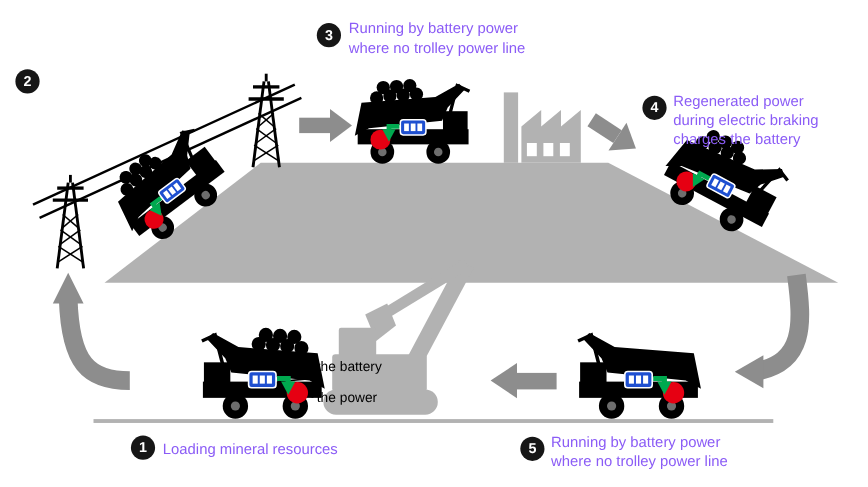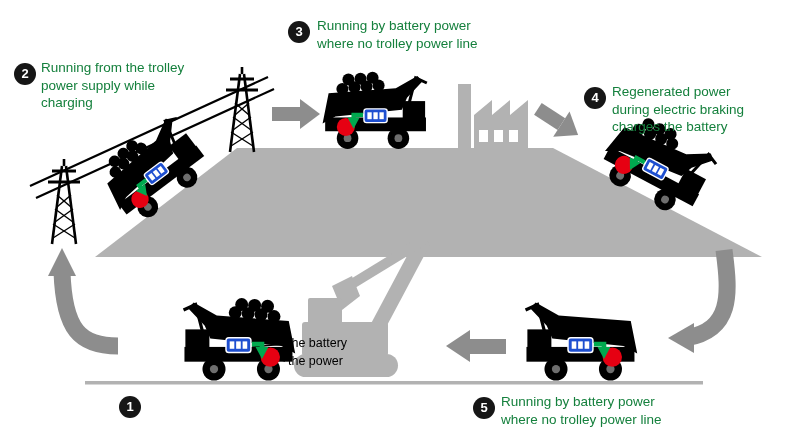--- a/index.html
+++ b/index.html
@@ -12,21 +12,21 @@
   .t2 { left:100px; top:130px; width:108px; height:79px; transform:rotate(-37deg); }
   .t3 { left:320px; top:70px;  width:112px; height:82px; }
   .t4 { left:602px; top:124px; width:112px; height:82px; transform:rotate(28deg); }
   .t5 { left:520px; top:296px; width:120px; height:88px; transform:scaleX(-1); }
   .badge {
     position:absolute; width:22px; height:22px; border-radius:50%;
     background:#161616; color:#ffffff; font-size:13px; font-weight:bold;
     text-align:center; line-height:22px;
   }
   .step-label {
-    position:absolute; font-size:13.5px; line-height:1.3; color:#15803d;
+    position:absolute; font-size:13.5px; line-height:1.3; color:#8b5cf6;
     white-space:pre-line;
   }
   .anno { position:absolute; font-size:12.5px; color:#000000; }
 </style>
 </head>
 <body>
 
 <div class="canvas">
 
   <svg class="bg" viewBox="0 0 789 443">
@@ -159,35 +159,33 @@
   </svg>
   <svg class="truck t1" viewBox="0 0 130 95">
     <use href="#truck-body"></use>
       <use href="#truck-load"></use>
   </svg>
   <svg class="truck t5" viewBox="0 0 130 95">
     <use href="#truck-body"></use>
   </svg>
 
   <div class="badge" style="left:14px;top:63px">2</div>
-  <div class="step-label" style="left:41px;top:59px;width:180px">Running from the trolley
-power supply while
-charging</div>
 
   <div class="badge" style="left:288px;top:21px">3</div>
   <div class="step-label" style="left:317px;top:17px;width:220px">Running by battery power
 where no trolley power line</div>
 
   <div class="badge" style="left:584px;top:87px">4</div>
   <div class="step-label" style="left:612px;top:83px;width:180px">Regenerated power
 during electric braking
 charges the battery</div>
 
   <div class="badge" style="left:119px;top:396px">1</div>
+  <div class="step-label" style="left:148px;top:400px;width:260px">Loading mineral resources</div>
 
   <div class="badge" style="left:473px;top:397px">5</div>
   <div class="step-label" style="left:501px;top:393px;width:230px">Running by battery power
 where no trolley power line</div>
 
-  <div class="anno" style="left:288px;top:336px">the battery</div>
+  <div class="anno" style="left:288px;top:326px">the battery</div>
   <div class="anno" style="left:288px;top:354px">the power</div>
 
 </div>
 
 </body></html>

